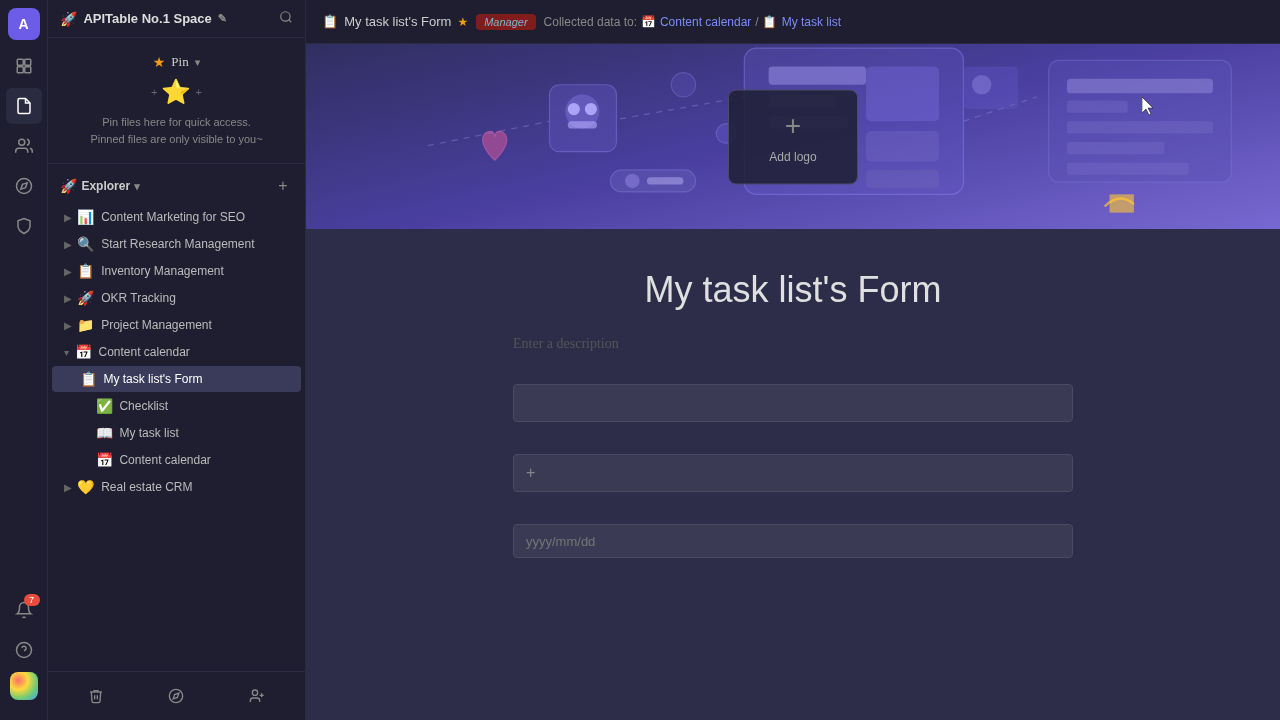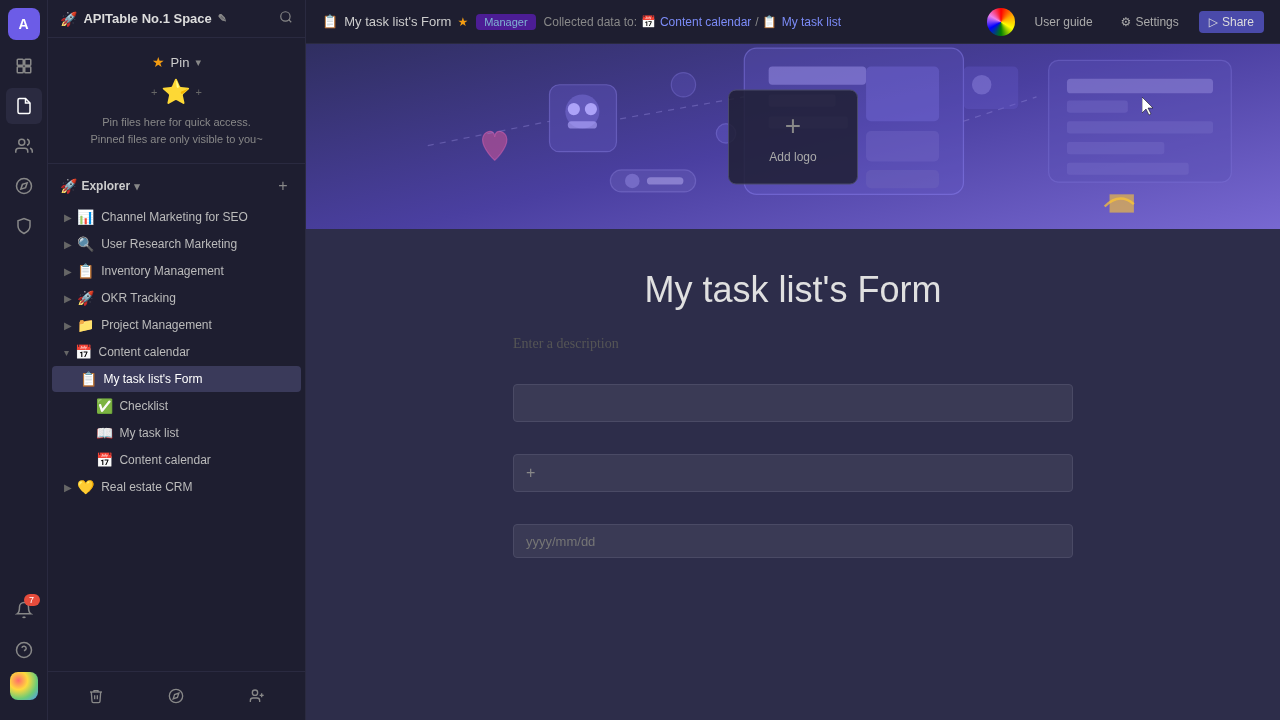--- a/index.html
+++ b/index.html
@@ -212,25 +212,26 @@
     .form-tab {
       display: flex;
       align-items: center;
       gap: 6px;
       font-size: 13px;
       color: #ccc;
     }
     .form-name { font-weight: 500; }
     .star-icon { color: #f39c12; font-size: 12px; }
     .manager-badge {
-      background: #4c1d95;
+      background: #7f1d1d;
       color: #7fb3d3;
       font-size: 11px;
       padding: 2px 8px;
       border-radius: 4px;
+      font-style: italic;
     }
     .collected-text {
       font-size: 12px;
       color: #888;
       display: flex;
       align-items: flex-end;
       gap: 4px;
     }
     .collected-text a {
       color: #7c8cf8;
@@ -467,21 +468,21 @@
           <circle cx="11" cy="11" r="8"></circle>
             <line x1="21" y1="21" x2="16.65" y2="16.65"></line>
         </svg>
       </div>
     </div>
   </div>
 
   <div class="pin-section">
     <div style="display:flex; align-items:center; justify-content:center; gap:6px; margin-bottom:8px;">
       <span style="color:#f39c12; font-size:14px;">★</span>
-      <span style="color:#ccc; font-size:13px; cursor:pointer;">Pin</span>
+      <span style="color:#ccc; font-size:13px; cursor:pointer;font-family:Liberation Serif, serif;">Pin</span>
       <span style="color:#888; font-size:11px;">▾</span>
     </div>
     <div class="pin-icon-area">
       <span style="color:#666; font-size:11px;">+</span>
       <span style="font-size:24px;">⭐</span>
       <span style="color:#666; font-size:11px;">+</span>
     </div>
     <div class="pin-text">
       Pin files here for quick access.<br>
       Pinned files are only visible to you~
@@ -494,26 +495,26 @@
         <span style="font-size:14px;">🚀</span>
         <span>Explorer</span>
         <span style="font-size:11px; color:#888;">▾</span>
       </div>
       <div style="color:#888; cursor:pointer; font-size:16px; width:20px; height:20px; display:flex; align-items:center; justify-content:center;">+</div>
     </div>
 
     <div class="sidebar-item">
       <span class="chevron">▶</span>
       <span class="sidebar-icon">📊</span>
-      <span>Channel Marketing for SEO</span>
+      <span>Content Marketing for SEO</span>
     </div>
     <div class="sidebar-item">
       <span class="chevron">▶</span>
       <span class="sidebar-icon">🔍</span>
-      <span>User Research Marketing</span>
+      <span>Start Research Management</span>
     </div>
     <div class="sidebar-item">
       <span class="chevron">▶</span>
       <span class="sidebar-icon">📋</span>
       <span>Inventory Management</span>
     </div>
     <div class="sidebar-item">
       <span class="chevron">▶</span>
       <span class="sidebar-icon">🚀</span>
       <span>OKR Tracking</span>
@@ -592,34 +593,20 @@
       <span class="manager-badge">Manager</span>
       <div class="collected-text">
         <span>Collected data to:</span>
         <span>📅</span>
         <a href="#">Content calendar</a>
         <span>/</span>
         <span>📋</span>
         <a href="#">My task list</a>
       </div>
     </div>
-    <div class="topbar-right">
-      <div class="rainbow-icon"></div>
-      <div class="user-guide-btn">
-        <span>User guide</span>
-      </div>
-      <div class="settings-btn">
-        <span>⚙</span>
-        <span>Settings</span>
-      </div>
-      <div class="share-btn">
-        <span>▷</span>
-        <span>Share</span>
-      </div>
-    </div>
   </div>
 
   <div class="form-content">
 
     <div class="form-banner">
 
       <svg class="banner-illustration" viewBox="0 0 800 185" preserveAspectRatio="xMidYMid slice">
 
         <rect x="0" y="0" width="800" height="185" fill="url(#bannerGrad)"></rect>
         <defs>

